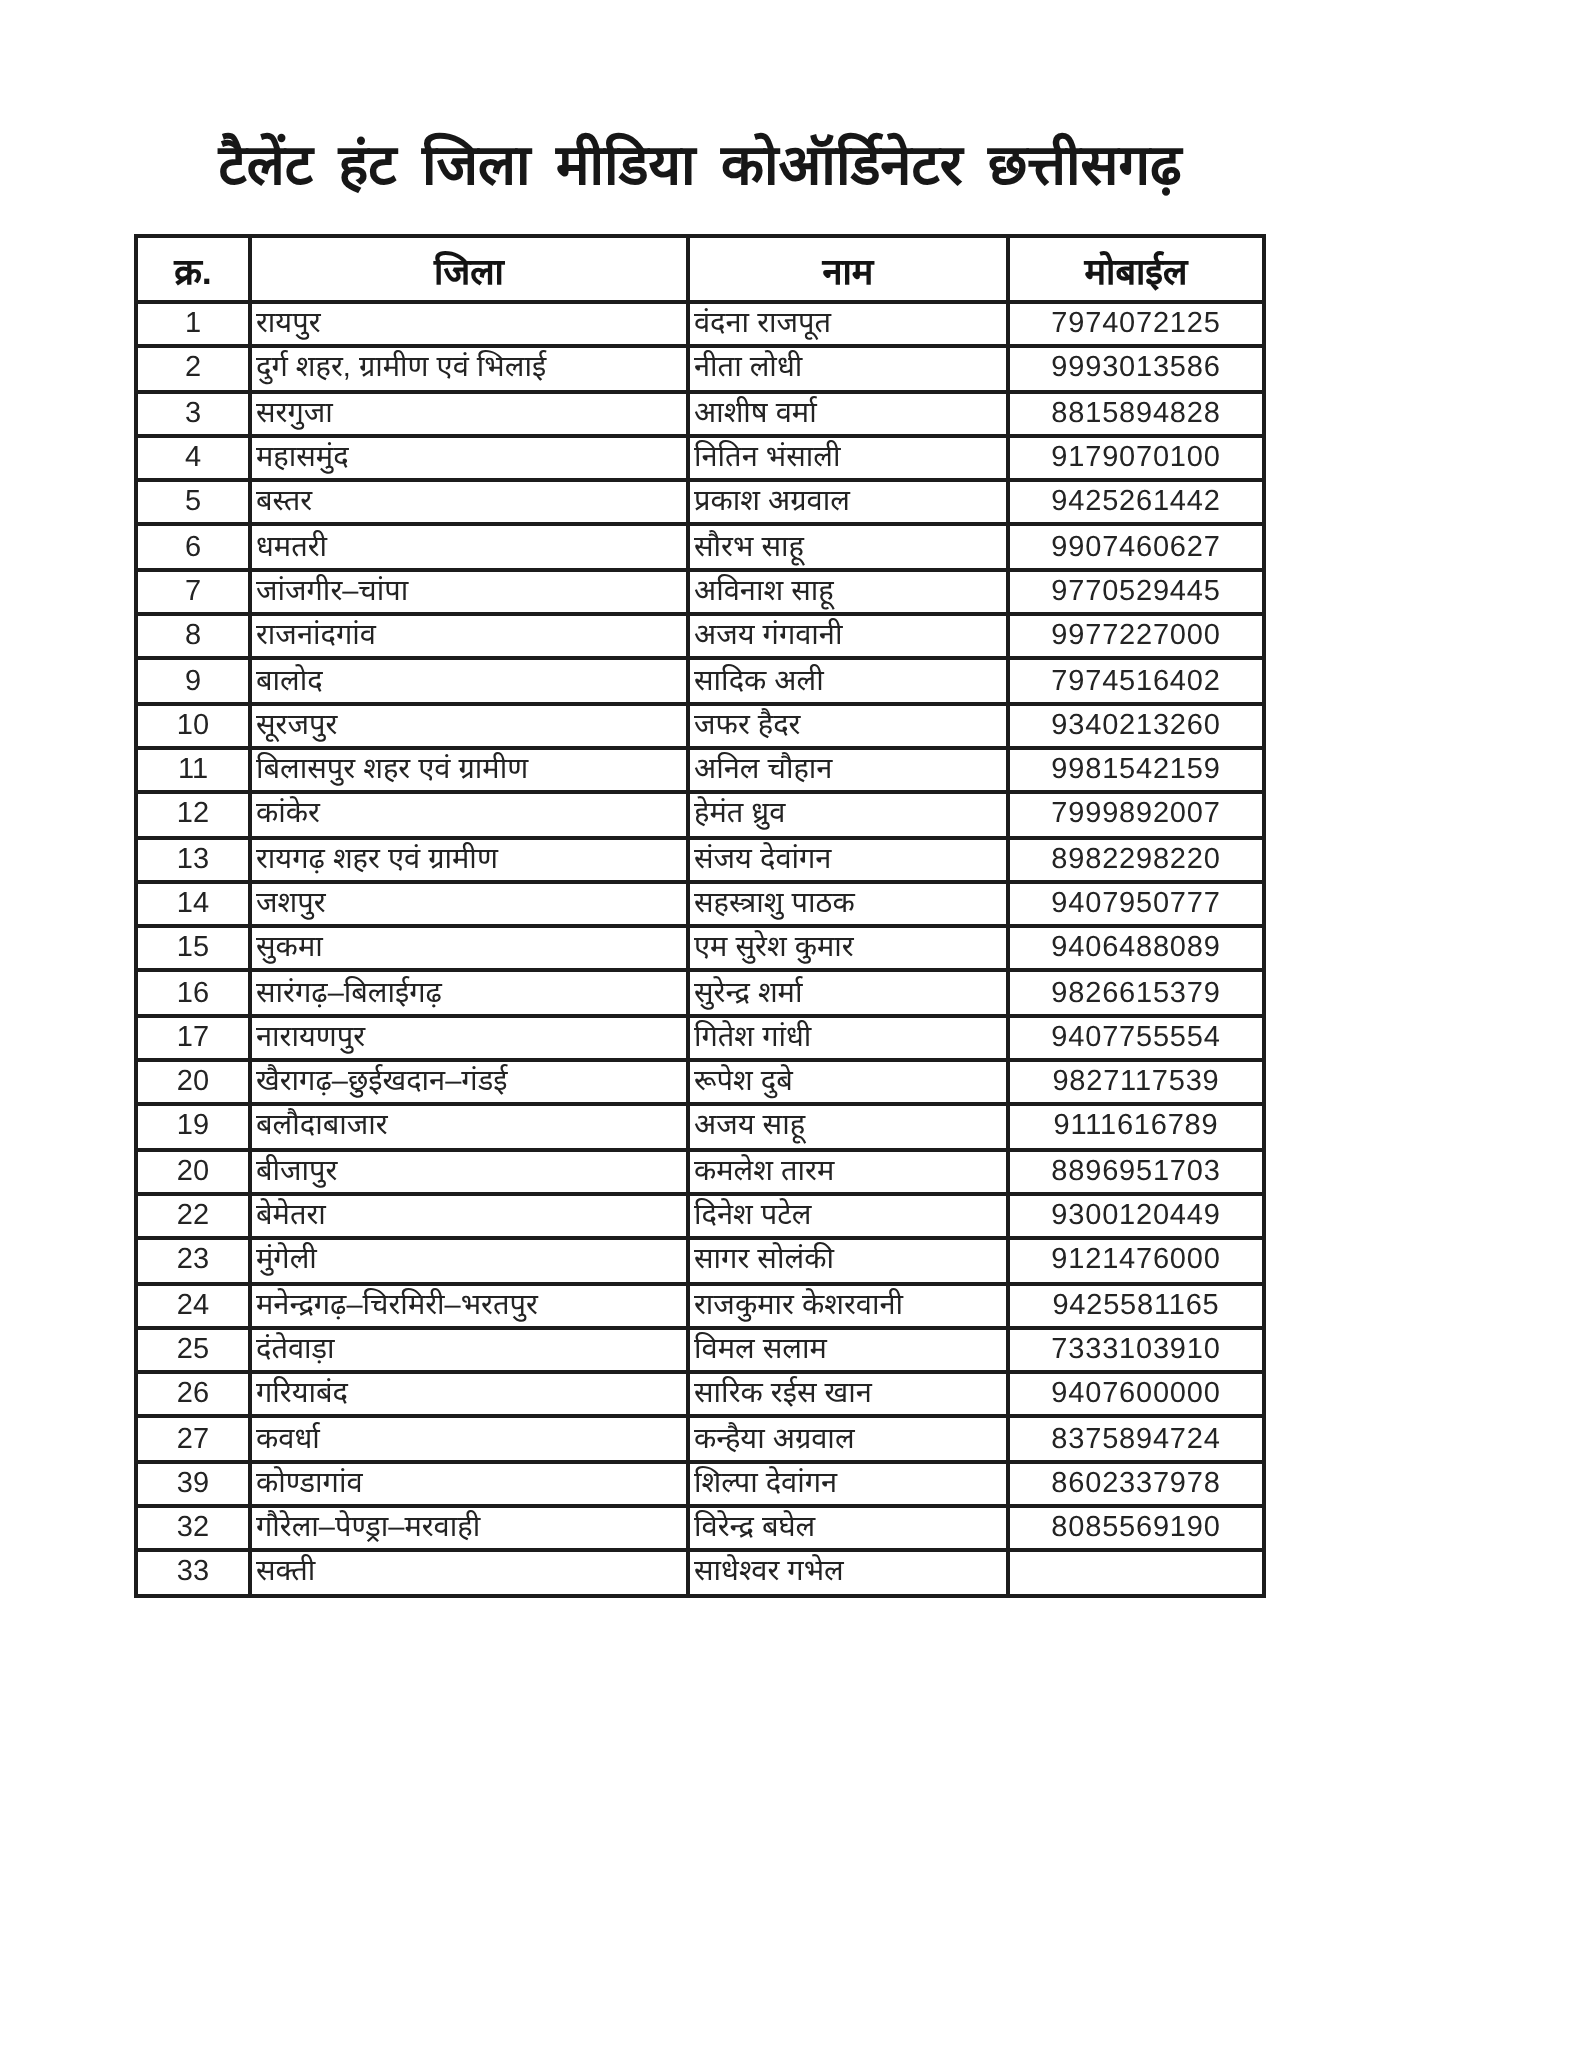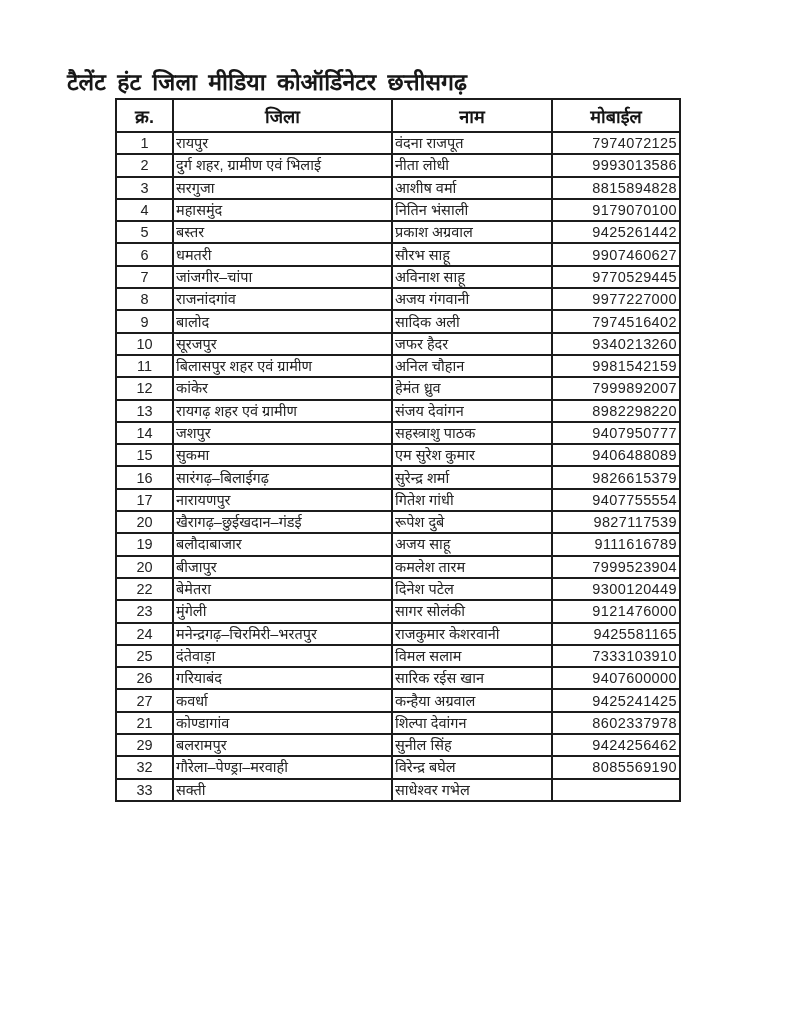--- a/index.html
+++ b/index.html
@@ -11,34 +11,33 @@
     overflow: hidden;
     font-family: "Liberation Sans", "DejaVu Sans", sans-serif;
     color: #1e1e1e;
   }
   .sheet {
     width: 566px;
     margin-left: 67px;
     padding-top: 68px;
   }
   .doc-title {
-    margin: 0 0 1px 0;
-    text-align: left;
-    font-size: 23px;
+    margin: 0 0 20px 0;
+    text-align: center;
+    font-size: 28px;
     line-height: 29px;
     font-weight: 700;
     color: #171717;
     word-spacing: 5px;
     white-space: nowrap;
   }
   table.coord {
     border-collapse: collapse;
     table-layout: fixed;
     width: 564px;
-    margin-left: 48px;
   }
   table.coord col.w-sr       { width: 57px;  }
   table.coord col.w-district { width: 219px; }
   table.coord col.w-name     { width: 160px; }
   table.coord col.w-mobile   { width: 128px; }
   table.coord th, table.coord td {
     border: 2px solid #1c1c1c;
     overflow: hidden;
     white-space: nowrap;
   }
@@ -60,21 +59,21 @@
   td.c-sr {
     text-align: center;
     font-size: 13.5px;
     color: #2a2a2a;
   }
   td.c-district, td.c-name {
     text-align: left;
     padding-left: 5px;
   }
   td.c-mobile {
-    text-align: right;
+    text-align: center;
     font-size: 14px;
     letter-spacing: 0.4px;
     color: #262626;
   }
 </style>
 </head>
 <body>
 
 <div class="sheet">
   <h1 class="doc-title">टैलेंट हंट जिला मीडिया कोऑर्डिनेटर छत्तीसगढ़</h1>
@@ -205,21 +204,21 @@
         <tr>
           <td class="c-sr">19</td>
           <td class="c-district">बलौदाबाजार</td>
           <td class="c-name">अजय साहू</td>
           <td class="c-mobile">9111616789</td>
         </tr>
         <tr>
           <td class="c-sr">20</td>
           <td class="c-district">बीजापुर</td>
           <td class="c-name">कमलेश तारम</td>
-          <td class="c-mobile">7999523904</td>
+          <td class="c-mobile">8896951703</td>
         </tr>
         <tr>
           <td class="c-sr">22</td>
           <td class="c-district">बेमेतरा</td>
           <td class="c-name">दिनेश पटेल</td>
           <td class="c-mobile">9300120449</td>
         </tr>
         <tr>
           <td class="c-sr">23</td>
           <td class="c-district">मुंगेली</td>
@@ -241,33 +240,27 @@
         <tr>
           <td class="c-sr">26</td>
           <td class="c-district">गरियाबंद</td>
           <td class="c-name">सारिक रईस खान</td>
           <td class="c-mobile">9407600000</td>
         </tr>
         <tr>
           <td class="c-sr">27</td>
           <td class="c-district">कवर्धा</td>
           <td class="c-name">कन्हैया अग्रवाल</td>
-          <td class="c-mobile">9425241425</td>
-        </tr>
-        <tr>
-          <td class="c-sr">21</td>
+          <td class="c-mobile">8375894724</td>
+        </tr>
+        <tr>
+          <td class="c-sr">39</td>
           <td class="c-district">कोण्डागांव</td>
           <td class="c-name">शिल्पा देवांगन</td>
           <td class="c-mobile">8602337978</td>
-        </tr>
-        <tr>
-          <td class="c-sr">29</td>
-          <td class="c-district">बलरामपुर</td>
-          <td class="c-name">सुनील सिंह</td>
-          <td class="c-mobile">9424256462</td>
         </tr>
         <tr>
           <td class="c-sr">32</td>
           <td class="c-district">गौरेला–पेण्ड्रा–मरवाही</td>
           <td class="c-name">विरेन्द्र बघेल</td>
           <td class="c-mobile">8085569190</td>
         </tr>
         <tr>
           <td class="c-sr">33</td>
           <td class="c-district">सक्ती</td>

